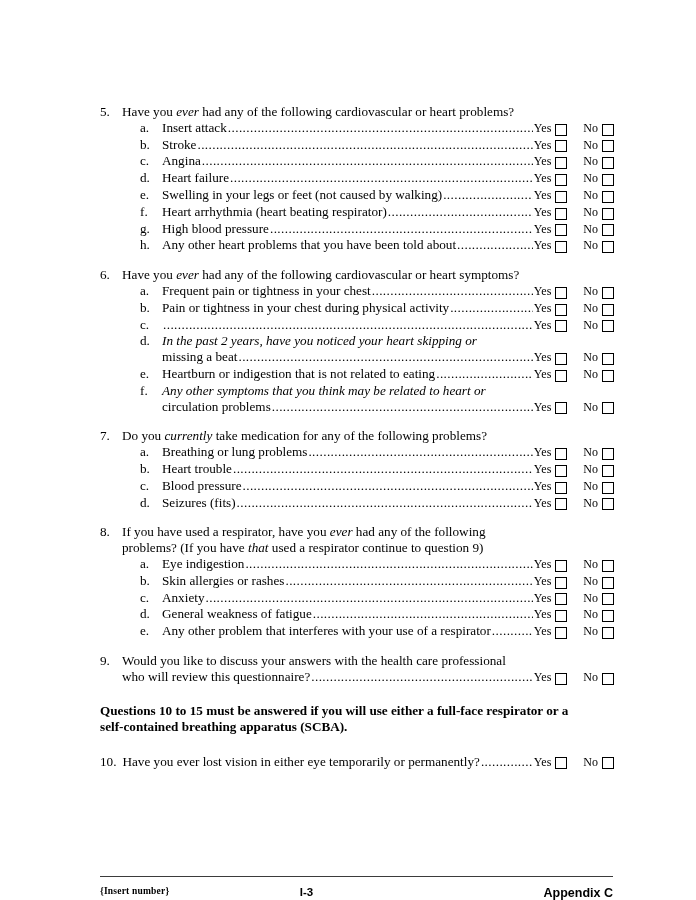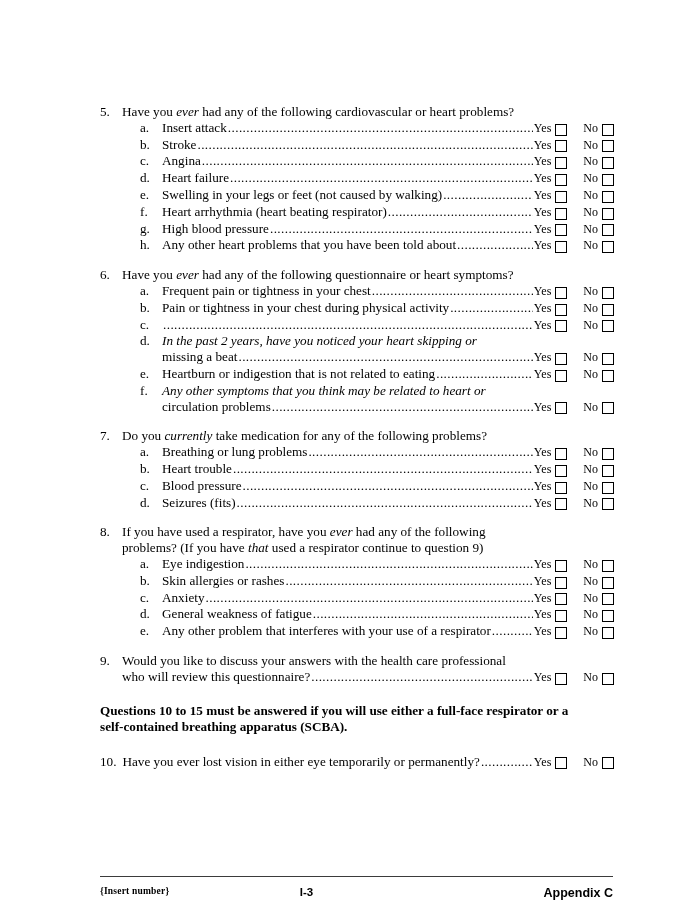--- a/index.html
+++ b/index.html
@@ -344,21 +344,21 @@
               <span class="cbox"></span>
             </span>
           </div>
         </div>
       </div>
     </div>
 
     <div class="question-block">
       <div class="q-stem">
         <span class="q-num">6.</span>
-        <span>Have you </span><i>ever</i><span> had any of the following questionnaire or heart symptoms?</span>
+        <span>Have you </span><i>ever</i><span> had any of the following cardiovascular or heart symptoms?</span>
       </div>
 
       <div class="subitem">
         <span class="sub-letter">a.</span>
         <div class="sub-body">
           <div class="ans-row">
             <span class="ans-text">Frequent pain or tightness in your chest</span>
             <span class="leader"></span>
             <span class="ans-block">
               <span class="ans-label">Yes</span>

